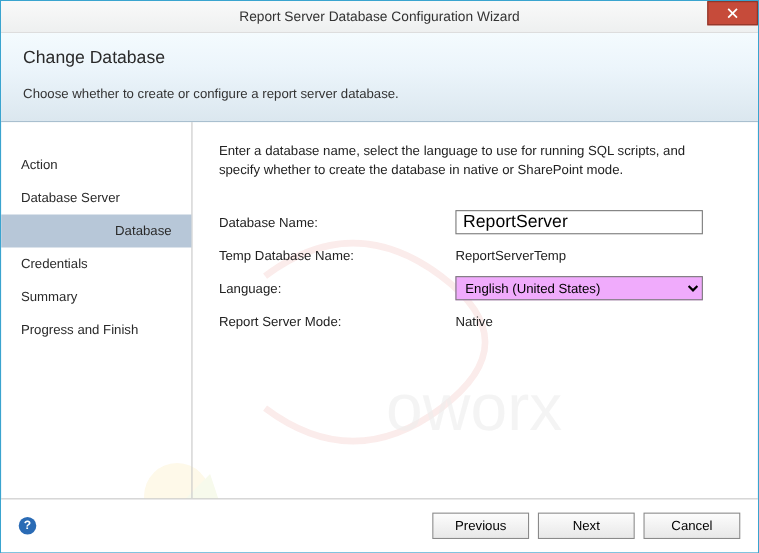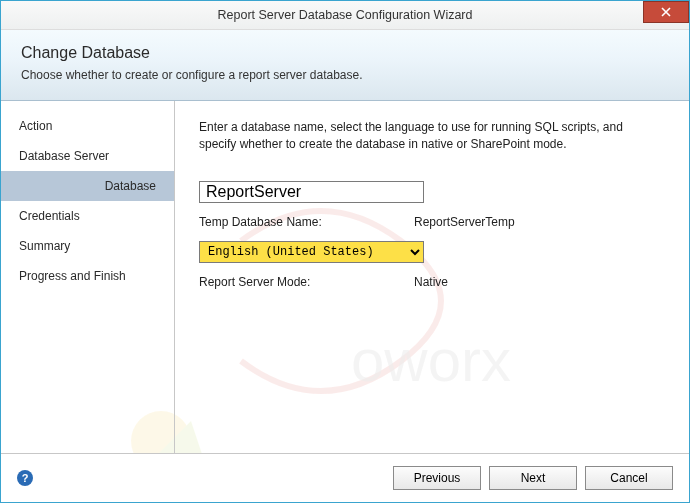--- a/index.html
+++ b/index.html
@@ -3,35 +3,35 @@
   <meta charset="utf-8">
   <style>
     * { box-sizing: border-box; margin: 0; padding: 0; }
     body { font-family: "Segoe UI", Tahoma, sans-serif; font-size: 12px; background: #fff; }
     .window { width: 690px; height: 503px; border: 1px solid #3aa4cf; background: #fff; position: relative; display: flex; flex-direction: column; }
     .titlebar { height: 29px; background: linear-gradient(#f9f9f9,#eef0f0); border-bottom: 1px solid #ddd; display: flex; align-items: center; justify-content: center; position: relative; }
     .titlebar-text { color: #333; font-size: 12.5px; }
     .close-btn { position: absolute; right: 0; top: 0; width: 46px; height: 22px; background: #c64b3a; border: 1px solid #8a3428; color: #fff; display: flex; align-items: center; justify-content: center; font-family: Arial, sans-serif; font-size: 13px; cursor: pointer; }
     .close-btn svg { width: 10px; height: 10px; }
     .header { padding: 14px 20px 18px 20px; background: linear-gradient(180deg,#f4fbfe 0%,#ecf5fb 40%,#dbe7ef 100%); border-bottom: 1px solid #a9bfcf; }
-    .header h1 { font-size: 16px; font-weight: normal; color: #2a2a2a; margin-bottom: 6px; }
+    .header h1 { font-size: 16px; font-weight: normal; color: #2a2a2a; margin-bottom: 16px; }
     .header p { font-size: 12px; color: #333; }
     .body { flex: 1; display: flex; border-bottom: 1px solid #c7c7c7; position: relative; overflow: hidden; }
     .watermark { position: absolute; left: 120px; top: 80px; width: 560px; height: 320px; pointer-events: none; opacity: 0.1; }
-    .sidebar { width: 174px; min-width: 174px; border-right: 1px solid #c7c7c7; padding: 10px 0; position: relative; z-index: 1; }
+    .sidebar { width: 174px; min-width: 174px; border-right: 1px solid #c7c7c7; padding: 24px 0; position: relative; z-index: 1; }
     .step { padding: 8px 18px; font-size: 12px; color: #2a2a2a; cursor: pointer; }
     .step.active { background: #b7c7d8; text-align: right; }
     .main { flex: 1; padding: 18px 24px; position: relative; z-index: 1; }
     .intro { font-size: 12px; color: #222; margin-bottom: 28px; line-height: 1.4; padding-right: 10px; }
     .form-row { display: flex; align-items: center; margin-bottom: 12px; }
     .form-label { width: 215px; font-size: 12px; color: #222; }
     .form-value { flex: 1; }
     .text-input { width: 225px; height: 22px; border: 1px solid #7a7a7a; padding: 2px 6px; font-size: 16px; font-family: inherit; }
     .static-value { font-size: 12px; color: #222; }
-    .select-input { width: 225px; height: 22px; border: 1px solid #7a7a7a; padding: 1px 4px; font-size: 12px; font-family: Liberation Mono, monospace; background: #fde047; }
+    .select-input { width: 225px; height: 22px; border: 1px solid #7a7a7a; padding: 1px 4px; font-size: 12px; font-family: Liberation Sans, sans-serif; background: #f0abfc; }
     .footer { height: 48px; display: flex; align-items: center; padding: 0 16px; gap: 8px; background: #fff; }
     .help-icon { width: 16px; height: 16px; border-radius: 50%; background: #2a6bb5; color: #fff; display: flex; align-items: center; justify-content: center; font-size: 11px; font-weight: bold; cursor: pointer; }
     .spacer { flex: 1; }
     .btn { min-width: 88px; height: 24px; border: 1px solid #8a8a8a; background: linear-gradient(#fcfcfc,#e8e8e8); font-size: 12px; font-family: inherit; cursor: pointer; padding: 0 12px; }
   </style>
 </head>
 <body>
 
 <div class="window">
 
@@ -66,33 +66,35 @@
       <div class="step active">Database</div>
       <div class="step">Credentials</div>
       <div class="step">Summary</div>
       <div class="step">Progress and Finish</div>
     </div>
 
     <div class="main">
       <p class="intro">Enter a database name, select the language to use for running SQL scripts, and specify whether to create the database in native or SharePoint mode.</p>
 
       <div class="form-row">
+        <div class="form-label">Database Name:</div>
         <div class="form-value">
           <input type="text" class="text-input" value="ReportServer" style="">
         </div>
       </div>
 
       <div class="form-row">
         <div class="form-label">Temp Database Name:</div>
         <div class="form-value">
           <span class="static-value">ReportServerTemp</span>
         </div>
       </div>
 
       <div class="form-row">
+        <div class="form-label">Language:</div>
         <div class="form-value">
           <select class="select-input">
             <option>English (United States)</option>
           </select>
         </div>
       </div>
 
       <div class="form-row">
         <div class="form-label">Report Server Mode:</div>
         <div class="form-value">

